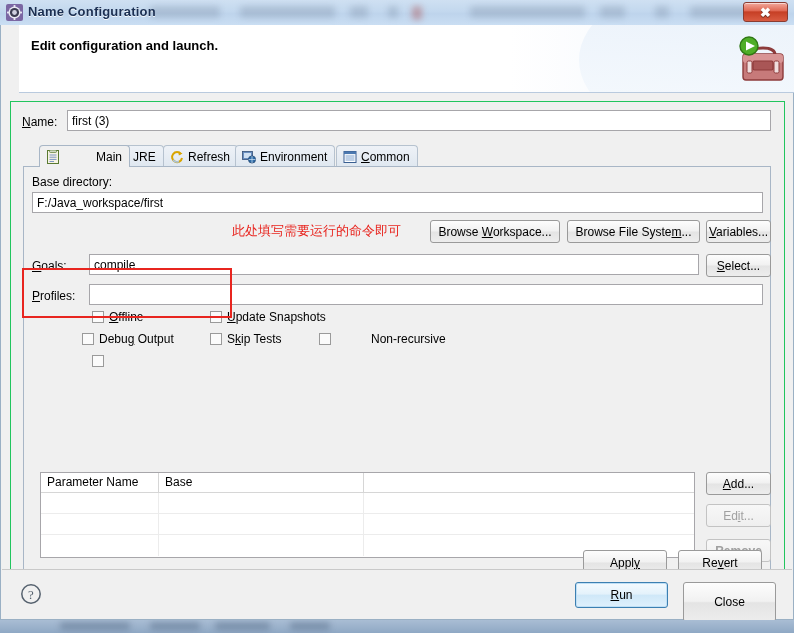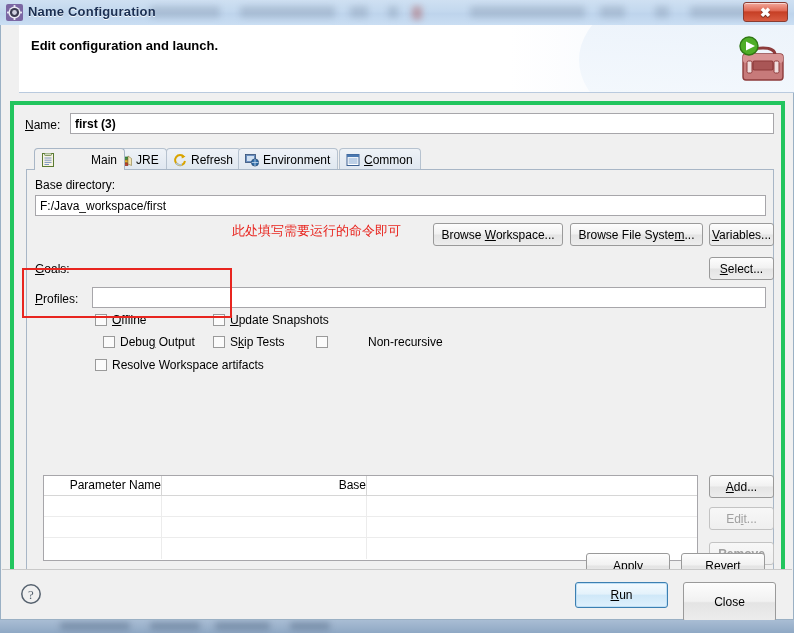--- a/index.html
+++ b/index.html
@@ -75,33 +75,33 @@
     border-radius:50%;
     background:linear-gradient(to bottom,#e9f1fa,#f6fafe);
     opacity:.9;
   }
   #banner-icon { position:absolute; right:14px; top:8px; width:64px; height:56px; }
 
   
   #panel {
     position:absolute; left:9px; top:76px; width:775px; height:482px;
     background:#f0f0f0;
-    border:4px solid #22c55e;
+    border:1px solid #22c55e;
   }
 
   .lbl { font-size:12px; color:#000; }
   .mn { text-decoration:underline; }
 
   
   #name-label { position:absolute; left:11px; top:13px; }
   #name-input {
     position:absolute; left:56px; top:8px; width:704px; height:21px;
     border:1px solid #a7a6aa; background:#fff;
     font-family:"Liberation Sans", sans-serif; font-size:12px;
-    padding:2px 4px; color:#000; outline:none;font-weight:bold;
+    padding:2px 4px; color:#000; outline:none;
   }
 
   
   #tabbar {
     position:absolute; left:12px; top:43px; width:748px; height:22px;
   }
   .tab {
     position:absolute; top:0; height:22px;
     display:flex; align-items:center; gap:4px;
     padding:0 7px 0 6px;
@@ -154,21 +154,20 @@
 
   
   #ptable {
     position:absolute; left:16px; top:305px; width:655px; height:86px;
     background:#fff; border:1px solid #a7a6aa;
     overflow:hidden;
   }
   #ptable .hrow {
     height:20px; display:flex; border-bottom:1px solid #d6d6d6;
     background:#fff;
-    text-align:right;
   }
   #ptable .hcell {
     font-size:12px; color:#000; padding:2px 0 0 6px;
     border-right:1px solid #d6d6d6; height:20px;
   }
   #ptable .erow { height:21px; display:flex; border-bottom:1px solid #ececec; }
   #ptable .ecell { border-right:1px solid #ececec; height:21px; }
 
   
   #mvcombo {
@@ -277,21 +276,21 @@
       <polygon points="15,8.5 24,13 15,17.5" fill="#ffffff"></polygon>
     </svg>
   </div>
 
   <div id="panel">
 
     <span class="lbl" id="name-label"><span class="mn">N</span>ame:</span>
     <input id="name-input" type="text" value="first (3)" style="">
 
     <div id="tabbar">
-      <div class="tab active" style="left:8px;gap:36px;">
+      <div class="tab active" style="left:16px;gap:36px;">
         <svg class="tabicon" viewBox="0 0 14 14">
           <rect x="1.5" y="0.5" width="11" height="13" fill="#f6f3e4" stroke="#5a7a31"></rect>
           <rect x="3.5" y="0" width="7" height="2.5" rx="1" fill="#cfd9c2" stroke="#5a7a31" stroke-width=".7"></rect>
           <g stroke="#7d96c2" stroke-width="1">
               <line x1="3.5" y1="5" x2="10.5" y2="5"></line>
               <line x1="3.5" y1="7.2" x2="10.5" y2="7.2"></line>
               <line x1="3.5" y1="9.4" x2="10.5" y2="9.4"></line>
               <line x1="3.5" y1="11.5" x2="8" y2="11.5"></line>
             </g>
         </svg>
@@ -350,52 +349,52 @@
         <span>Browse File Syste<span class="mn">m</span>...</span>
       </div>
       <div class="btn" style="left:406px; top:53px; width:130px;">
         <span>Browse <span class="mn">W</span>orkspace...</span>
       </div>
       <div class="btn" style="left:682px; top:53px; width:65px;">
         <span><span class="mn">V</span>ariables...</span>
       </div>
 
       <span class="fieldlabel" style="left:8px; top:92px;"><span class="mn">G</span>oals:</span>
+      <input class="textinput" style="left: 65px; top: 87px; width: 610px;" type="text" value="compile">
       <div class="btn" style="left:682px; top:87px; width:65px;">
         <span><span class="mn">S</span>elect...</span>
       </div>
 
       <span class="fieldlabel" style="left:8px; top:122px;"><span class="mn">P</span>rofiles:</span>
       <input class="textinput" style="left: 65px; top: 117px; width: 674px;" type="text" value="">
 
       <div class="cbrow" style="left:68px; top:143px;">
         <span class="cbox"></span>
         <span><span class="mn">O</span>ffline</span>
       </div>
       <div class="cbrow" style="left:186px; top:143px;">
         <span class="cbox"></span>
         <span><span class="mn">U</span>pdate Snapshots</span>
       </div>
 
-      <div class="cbrow" style="left:76px; top:165px;">
+      <div class="cbrow" style="left:58px; top:165px;">
         <span class="cbox"></span>
         <span>Debu<span class="mn">g</span> Output</span>
       </div>
       <div class="cbrow" style="left:186px; top:165px;">
         <span class="cbox"></span>
         <span>S<span class="mn">k</span>ip Tests</span>
       </div>
-      <div class="cbrow" style="left:289px; top:165px;gap:40px;">
+      <div class="cbrow" style="left:295px; top:165px;gap:40px;">
         <span class="cbox"></span>
         <span>Non-recursive</span>
       </div>
 
       <div class="cbrow" style="left:68px; top:188px;">
         <span class="cbox"></span>
-        <span>Resolve Workspace artifacts</span>
       </div>
 
       <div id="ptable">
         <div class="hrow">
           <div class="hcell" style="width:118px;">Parameter Name</div>
           <div class="hcell" style="width:205px;">Base</div>
           <div class="hcell" style="width:330px;border-right:none;"></div>
         </div>
         <div class="erow">
           <div class="ecell" style="width:118px;"></div>

